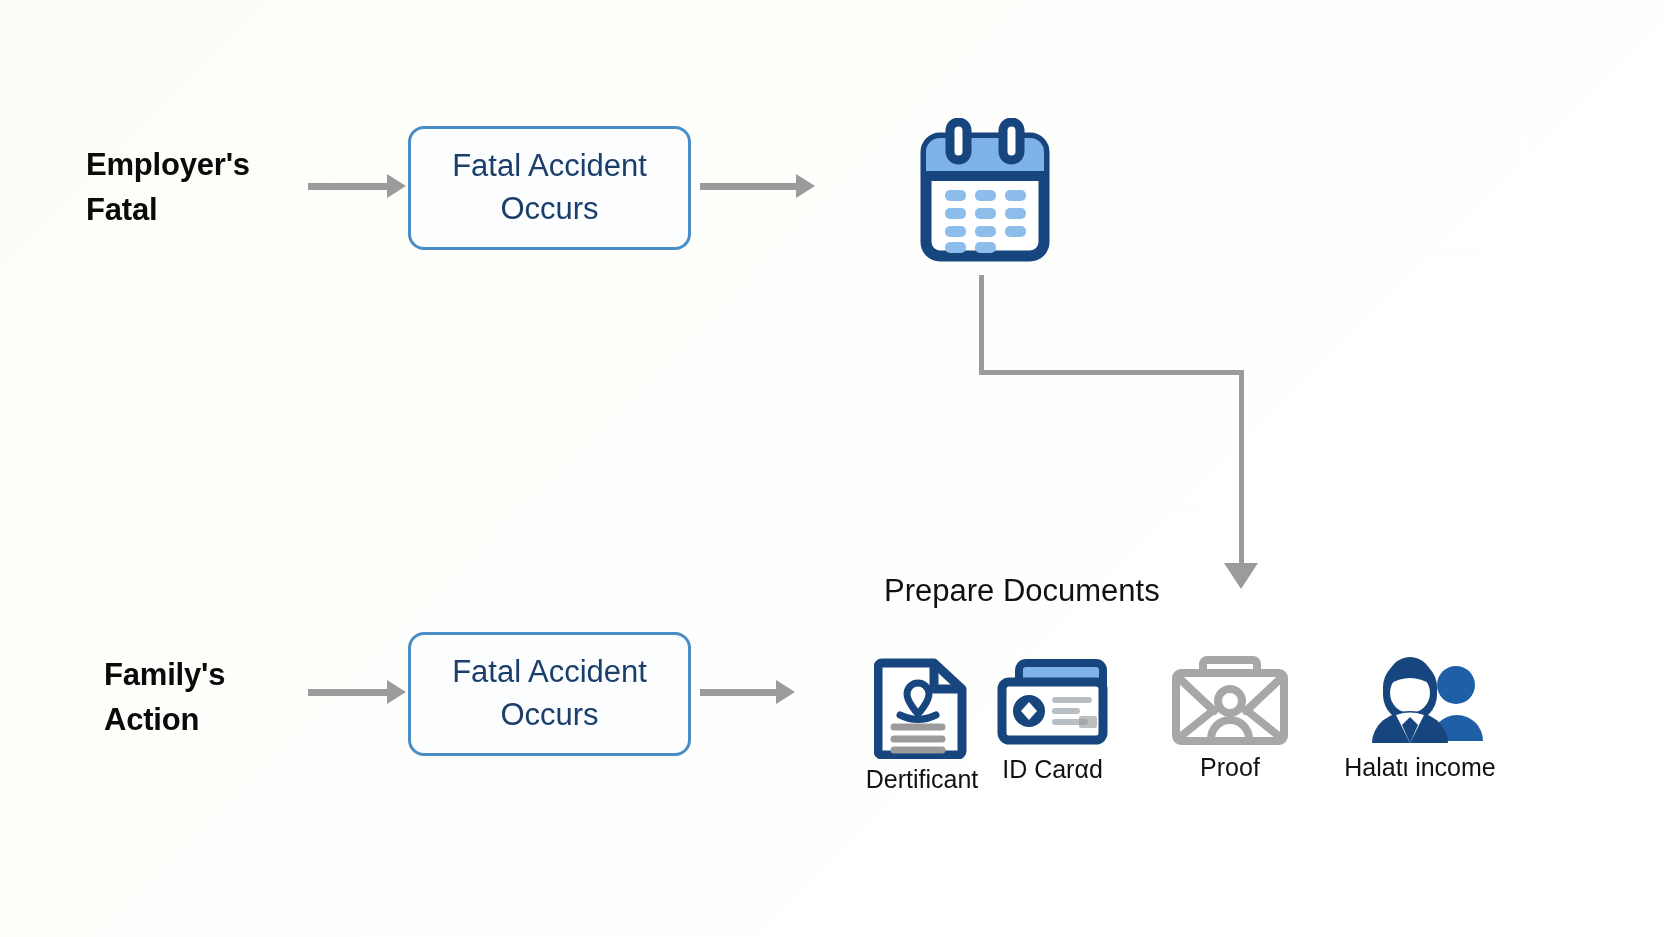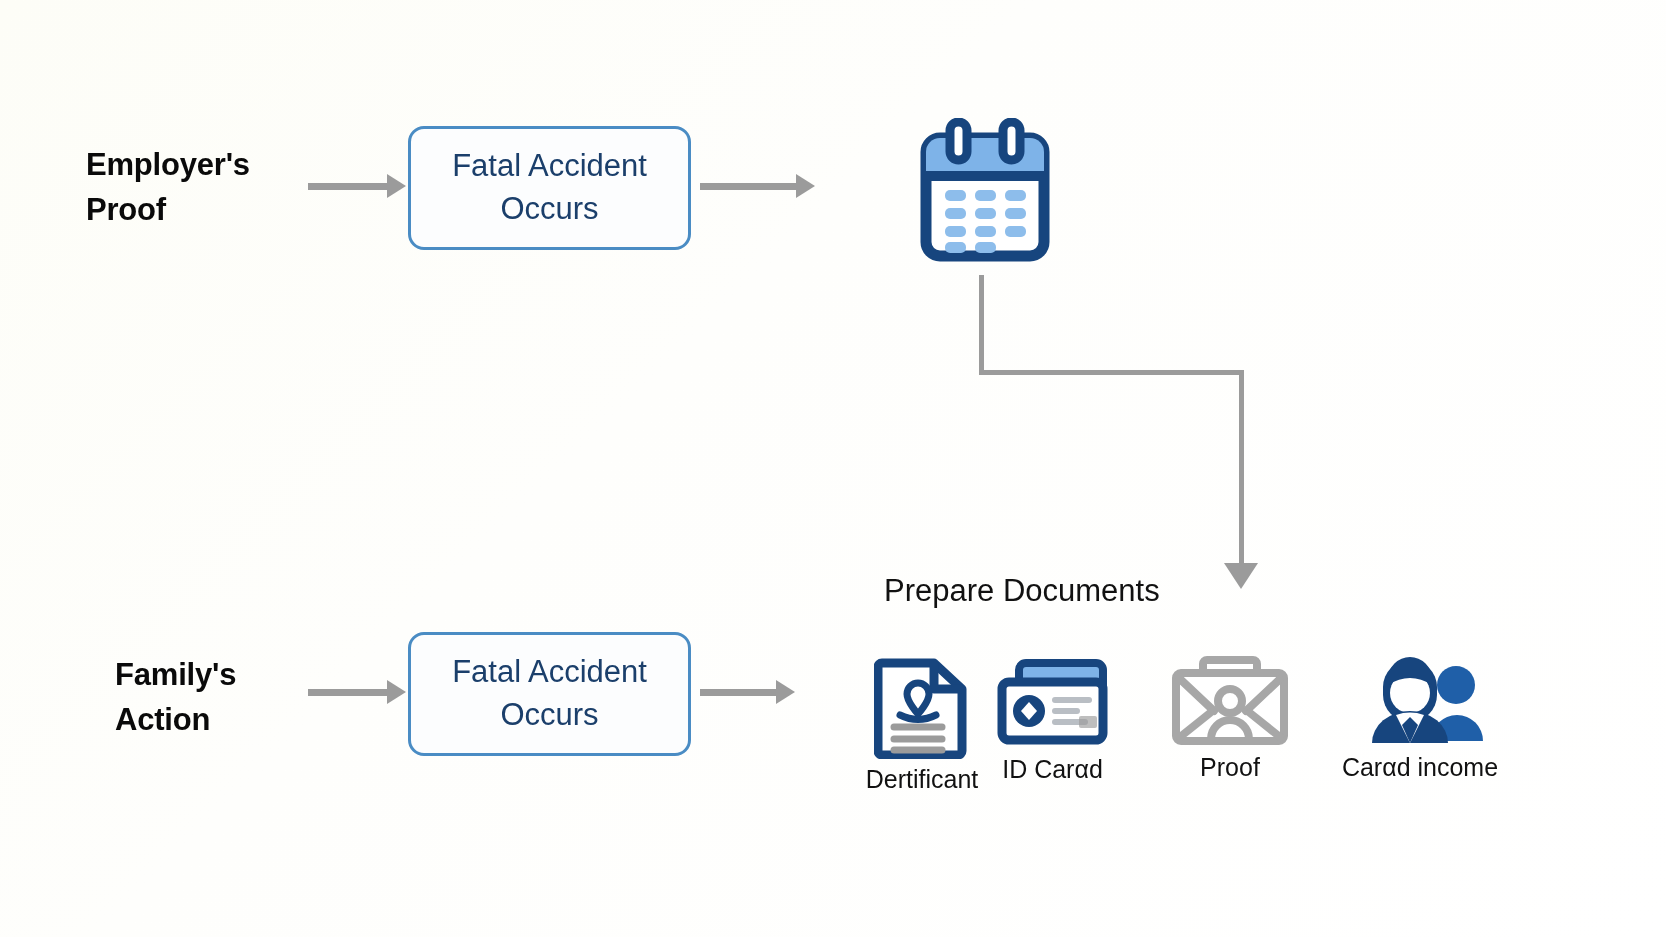--- a/index.html
+++ b/index.html
@@ -108,21 +108,21 @@
     text-align: center;
   }
   .icon-svg { display: block; }
 </style>
 </head>
 <body>
 
 <div id="canvas">
 
   <div class="abs row-label" style="left:86px; top:143px; width:230px;">Employer's
-Proof</div>
+Fatal</div>
 
   <div class="abs h-arrow" style="left:308px; top:176px; width:98px;">
     <div class="shaft"></div>
     <div class="head"></div>
   </div>
 
   <div class="abs proc-box" style="left:408px; top:126px; width:283px; height:124px;">Fatal Accident
 Occurs</div>
 
   <div class="abs h-arrow" style="left:700px; top:176px; width:115px;">
@@ -156,21 +156,21 @@
       </g>
     </svg>
   </div>
 
 
   <div class="abs elbow-v" style="left:979px; top:275px; height:98px;"></div>
   <div class="abs elbow-h" style="left:979px; top:370px; width:265px;"></div>
   <div class="abs elbow-v" style="left:1239px; top:370px; height:196px;"></div>
   <div class="abs down-head" style="left:1224px; top:563px;"></div>
 
-  <div class="abs row-label" style="left:104px; top:653px; width:230px;margin-left:11px;">Family's
+  <div class="abs row-label" style="left:104px; top:653px; width:230px;">Family's
 Action</div>
 
   <div class="abs h-arrow" style="left:308px; top:682px; width:98px;">
     <div class="shaft"></div>
     <div class="head"></div>
   </div>
 
   <div class="abs proc-box" style="left:408px; top:632px; width:283px; height:124px;">Fatal Accident
 Occurs</div>
 
@@ -254,16 +254,16 @@
         <path d="M33 30 q21 -16 42 0 v-4 a21 21 0 0 0 -42 0 z" fill="#17457e"></path>
         <circle cx="54" cy="38" r="20" fill="#ffffff"></circle>
         <path d="M34 28 q20 -14 40 0 v-2 a20 20 0 0 0 -40 0 z" fill="#17457e"></path>
         <path d="M32 24 a22 22 0 0 1 44 0 l0 6 q-22 -14 -44 0 z" fill="#17457e"></path>
 
         <path d="M16 88 a38 32 0 0 1 76 0 z" fill="#17457e"></path>
         <path d="M40 60 L54 88 L68 60 a30 20 0 0 0 -28 0 z" fill="#ffffff"></path>
         <path d="M54 62 L62 70 L54 88 L46 70 z" fill="#17457e"></path>
       </svg>
     </span>
-    <span class="caption">Carαd income</span>
+    <span class="caption">Halatι income</span>
   </div>
 
 </div>
 
 </body></html>

